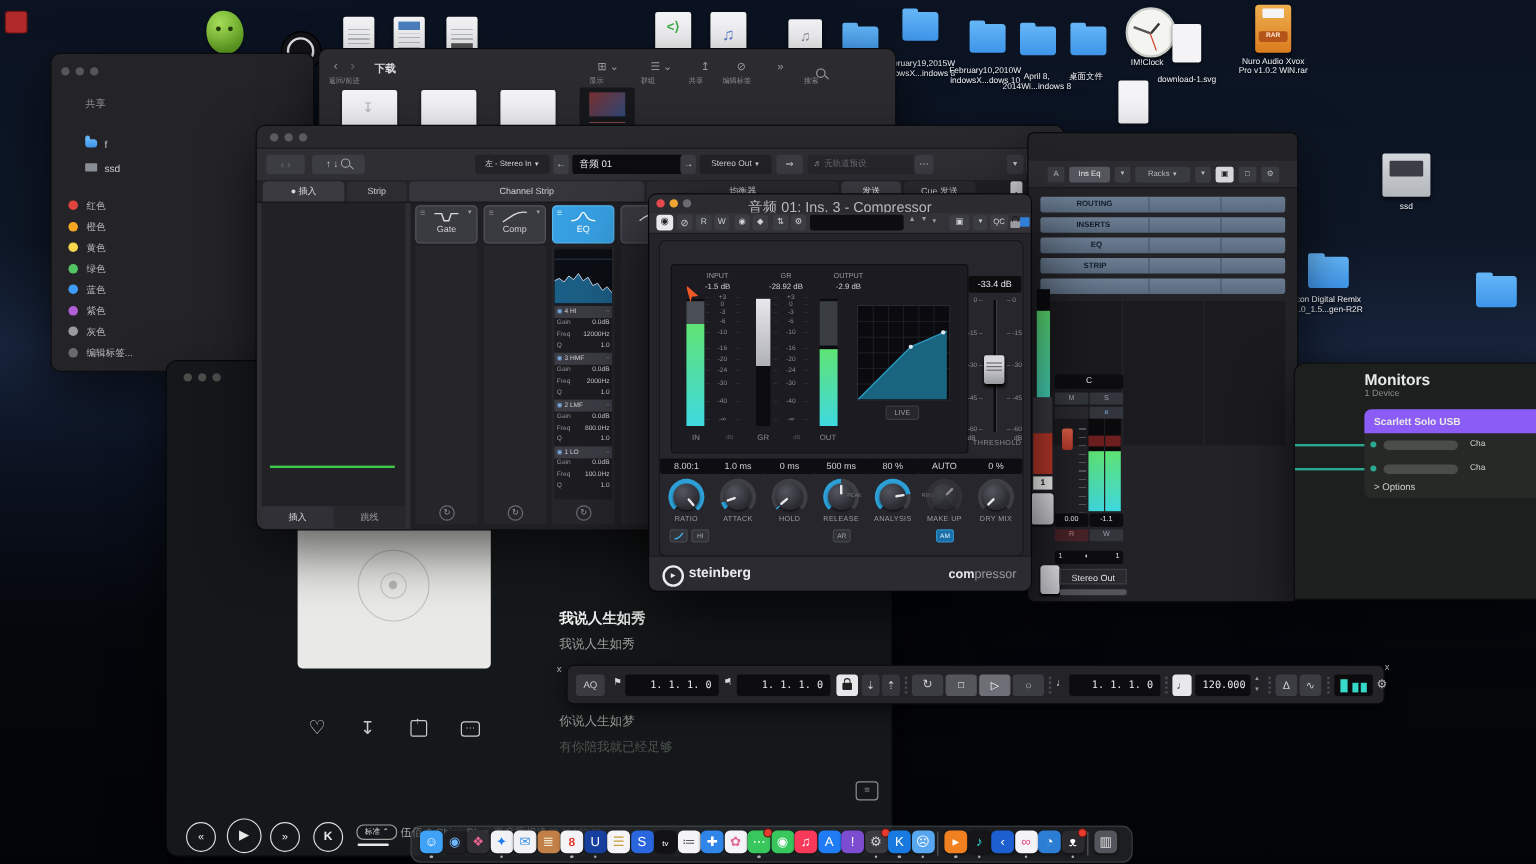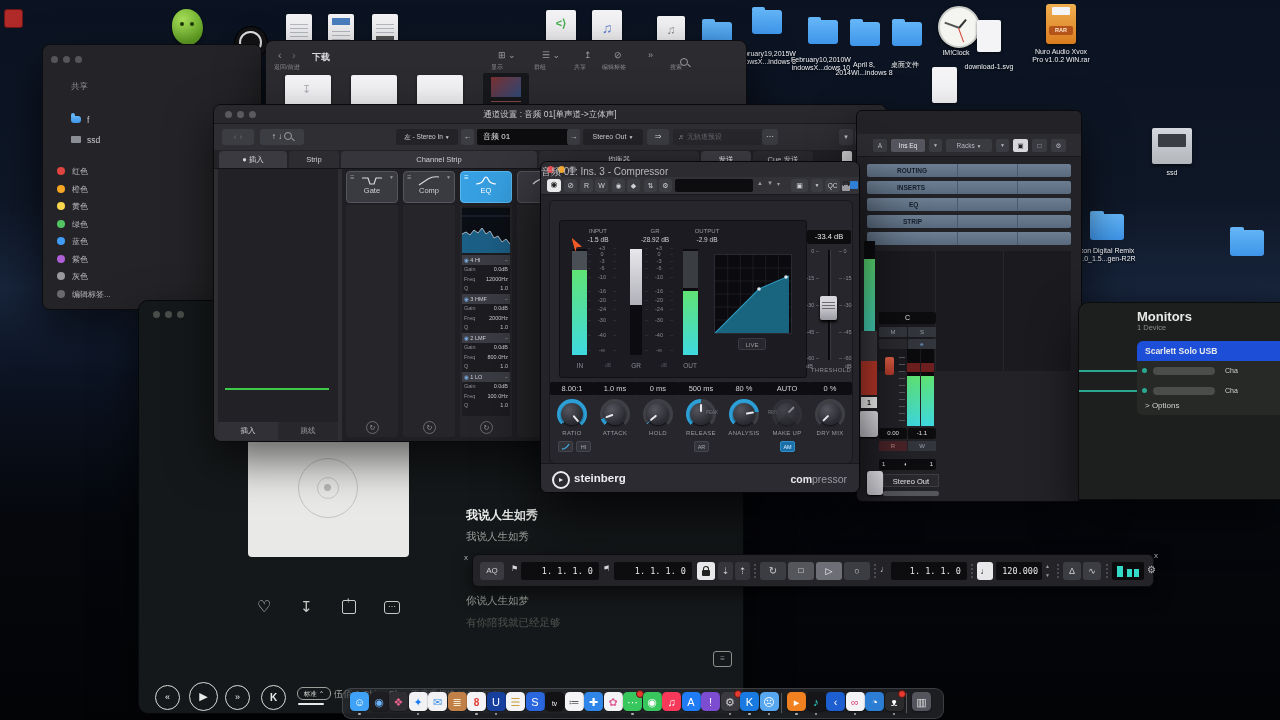--- a/index.html
+++ b/index.html
@@ -228,21 +228,20 @@
     <div class="a" style="left:195px;top:387px;font-size:9px;color:#b4bab4;">伍佰 &amp; China Blue</div>
     <div class="a" style="left:272px;top:387px;font-size:9px;color:#8a908a;">再度重相逢</div>
     <div class="a" style="left:318px;top:388px;font-size:7.5px;color:#6a706a;">00:20 / 03:20</div>
   </div>
 
   <div class="win" style="left:213px;top:104px;width:672px;height:336px;background:#2e2e33;border:1px solid #0a0a0c;">
     <div class="a" style="left:0;top:0;width:672px;height:18px;background:#29292d;border-bottom:1px solid #1a1a1e;"></div>
     <span class="tl" style="left:11px;top:6px;background:#5a5a5f;"></span>
     <span class="tl" style="left:23px;top:6px;background:#5a5a5f;"></span>
     <span class="tl" style="left:35px;top:6px;background:#5a5a5f;"></span>
-    <div class="a" style="left:0;top:4px;width:672px;text-align:center;font-size:8.5px;color:#c8c8cc;">通道设置 : 音频 01[单声道-&gt;立体声]</div>
 
     <div class="btn" style="left:8px;top:24px;width:32px;height:16px;font-size:9px;line-height:16px;color:#6a6a70;">‹ ›</div>
     <div class="btn" style="left:46px;top:24px;width:44px;height:16px;font-size:8px;line-height:16px;">↑ ↓ <span class="mag" style="vertical-align:-1px;"></span></div>
     <div class="btn" style="left:182px;top:24px;width:62px;height:16px;font-size:6.5px;line-height:16px;background:#222227;">
       <span>左 - Stereo In</span> <span style="font-size:5px;">▼</span></div>
     <div class="btn" style="left:247px;top:24px;width:13px;height:16px;font-size:8px;line-height:16px;">←</div>
     <div class="disp" style="left:263px;top:24px;width:86px;height:16px;font-size:8px;line-height:16px;text-align:left;padding-left:6px;font-family:'Liberation Sans',sans-serif;"><span>音频 01</span></div>
     <div class="btn" style="left:353px;top:24px;width:13px;height:16px;font-size:8px;line-height:16px;">→</div>
     <div class="btn" style="left:369px;top:24px;width:60px;height:16px;font-size:7px;line-height:16px;background:#222227;">
       <span>Stereo Out</span> <span style="font-size:5px;">▼</span></div>
@@ -446,39 +445,39 @@
     <div class="a" style="left:26px;top:363px;width:56px;height:13px;background:#2a2a2e;border:1px solid #3e3e44;color:#e8e8ea;font-size:7.5px;text-align:center;line-height:13px;box-sizing:border-box;"><span>Stereo Out</span></div>
     <div class="a" style="left:26px;top:380px;width:56px;height:5px;background:#55565c;border-radius:2px;"></div>
   </div>
 
   <div class="win" style="left:1078px;top:302px;width:202px;height:196px;background:#1d1f1e;border-radius:10px 0 0 0;border:1px solid #0a0c0a;">
     <div class="a" style="left:58px;top:6px;font-size:13px;font-weight:bold;color:#e8eae8;">Monitors</div>
     <div class="a" style="left:58px;top:20px;font-size:7.5px;color:#8a8d8a;">1 Device</div>
     <div class="a" style="left:0;top:67px;width:66px;height:2px;background:#2aa890;"></div>
     <div class="a" style="left:0;top:87px;width:66px;height:2px;background:#2aa890;"></div>
     <div class="a" style="left:58px;top:38px;width:144px;height:74px;background:#272927;border-radius:6px 0 0 6px;">
-      <div class="a" style="left:0;top:0;width:144px;height:20px;background:#1d4ed8;border-radius:6px 0 0 0;">
+      <div class="a" style="left:0;top:0;width:144px;height:20px;background:#8b5cf6;border-radius:6px 0 0 0;">
         <span style="position:absolute;left:8px;top:5px;font-size:8.5px;font-weight:bold;color:#e8eae8;">Scarlett Solo USB</span>
         </div>
       <span class="a" style="left:5px;top:27px;width:5px;height:5px;border-radius:50%;background:#2aa890;"></span>
       <span class="a" style="left:5px;top:47px;width:5px;height:5px;border-radius:50%;background:#2aa890;"></span>
       <div class="a" style="left:16px;top:26px;width:62px;height:8px;background:#4a4d4a;border-radius:4px;"></div>
       <div class="a" style="left:16px;top:46px;width:62px;height:8px;background:#4a4d4a;border-radius:4px;"></div>
       <span class="a" style="left:88px;top:26px;font-size:7px;color:#cfd2cf;">Cha</span>
       <span class="a" style="left:88px;top:46px;font-size:7px;color:#cfd2cf;">Cha</span>
       <div class="a" style="left:8px;top:60px;font-size:8px;color:#cfd2cf;">&gt; Options</div>
     </div>
   </div>
 
   <div class="win" style="left:540px;top:161px;width:318px;height:330px;background:#232329;border:1px solid #08080a;border-radius:7px;box-shadow:0 24px 60px rgba(0,0,0,.75);">
     <div class="a" style="left:0;top:0;width:318px;height:15px;background:#2c2c30;border-bottom:1px solid #19191d;"></div>
     <span class="tl" style="left:6px;top:4px;background:#e5484d;"></span>
     <span class="tl" style="left:17px;top:4px;background:#f0a732;"></span>
     <span class="tl" style="left:28px;top:4px;background:#6a6a70;"></span>
-    <div class="a" style="left:0;top:3px;width:318px;text-align:left;font-size:10px;color:#b8b8bd;">音频 01: Ins. 3 - Compressor</div>
+    <div class="a" style="left:0;top:3px;width:318px;text-align:center;font-size:12px;color:#b8b8bd;">音频 01: Ins. 3 - Compressor</div>
     <div class="a" style="left:0;top:15px;width:318px;height:17px;background:#323237;border-bottom:1px solid #1a1a1e;"></div>
     <div class="btn" style="left:6px;top:17px;width:14px;height:13px;background:#e9e9ec;color:#222;font-size:8px;line-height:12px;">◉</div>
     <div class="btn" style="left:23px;top:17px;width:13px;height:13px;font-size:8px;line-height:13px;">⊘</div>
     <div class="btn" style="left:39px;top:17px;width:13px;height:13px;font-size:7px;line-height:13px;">R</div>
     <div class="btn" style="left:54px;top:17px;width:13px;height:13px;font-size:7px;line-height:13px;">W</div>
     <div class="btn" style="left:71px;top:17px;width:13px;height:13px;font-size:7px;line-height:13px;">◉</div>
     <div class="btn" style="left:86px;top:17px;width:13px;height:13px;font-size:7px;line-height:13px;">◆</div>
     <div class="btn" style="left:103px;top:17px;width:13px;height:13px;font-size:7px;line-height:13px;">⇅</div>
     <div class="btn" style="left:118px;top:17px;width:13px;height:13px;font-size:7px;line-height:13px;">⚙</div>
     <div class="disp" style="left:134px;top:17px;width:78px;height:13px;"></div>

